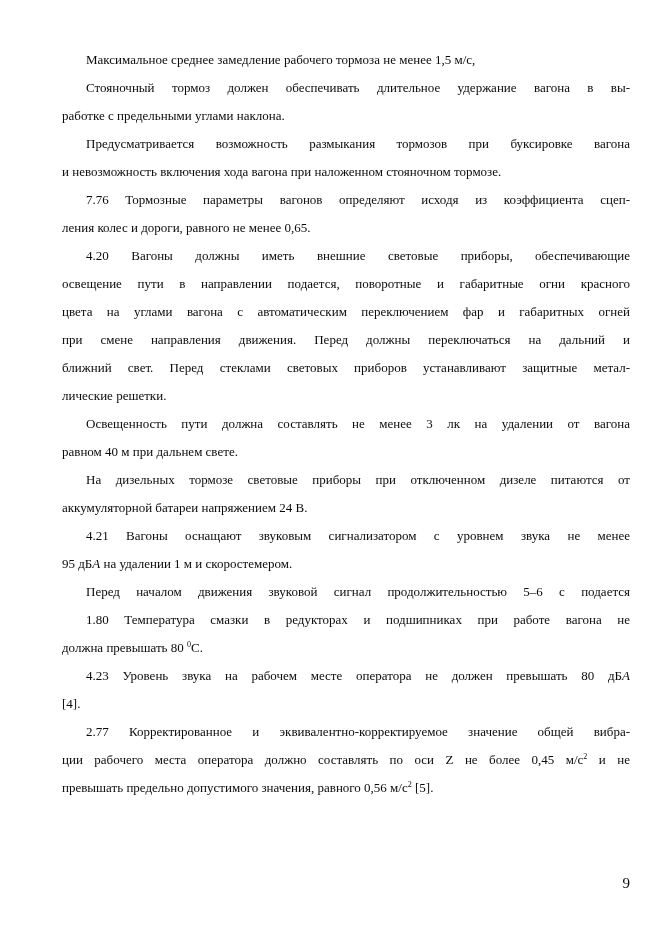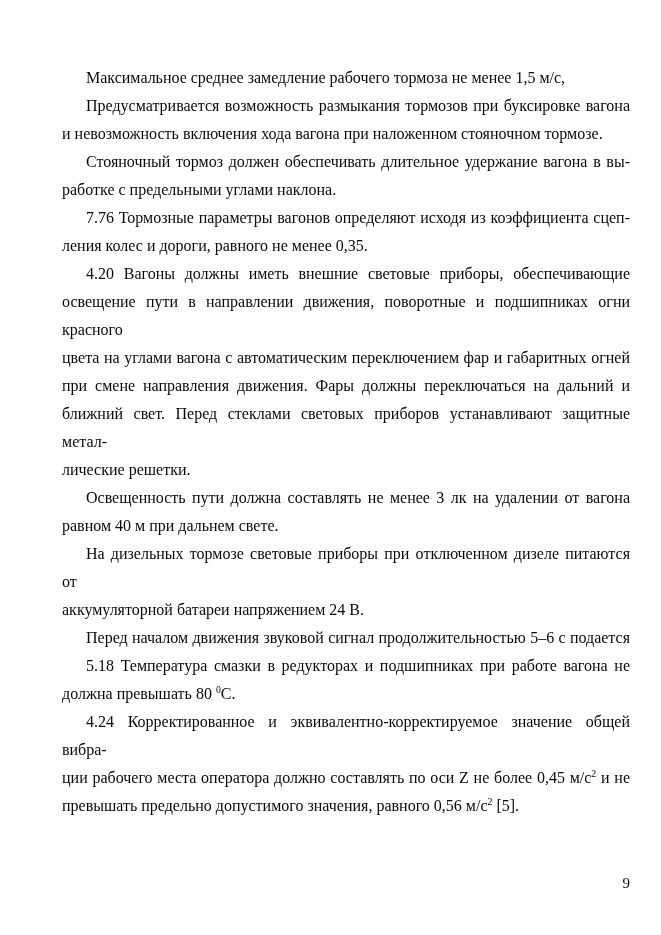--- a/index.html
+++ b/index.html
@@ -12,23 +12,23 @@
     position: relative;
     width: 661px;
     height: 935px;
     background: #ffffff;
     color: #000000;
     overflow: hidden;
   }
   .textblock {
     position: absolute;
     left: 62px;
-    top: 64px;
+    top: 46px;
     width: 568px;
-    font-size: 16px;
+    font-size: 13px;
     line-height: 28px;
     color: #0a0a0a;
   }
   .paragraph { margin: 0; padding: 0; }
   .line {
     white-space: normal;
     text-align: left;
   }
   .line.first { text-indent: 24px; }
   .line.just {
@@ -52,54 +52,62 @@
 </style>
 </head>
 <body>
 
 <div class="page">
   <div class="textblock">
       <div class="paragraph">
         <div class="line first">Максимальное среднее замедление рабочего тормоза не менее 1,5 м/с,</div>
       </div>
       <div class="paragraph">
+        <div class="line first just">Стояночный тормоз должен обеспечивать длительное удержание вагона в вы-</div>
+        <div class="line">работке с предельными углами наклона.</div>
+      </div>
+      <div class="paragraph">
         <div class="line first just">Предусматривается возможность размыкания тормозов при буксировке вагона</div>
         <div class="line">и невозможность включения хода вагона при наложенном стояночном тормозе.</div>
       </div>
       <div class="paragraph">
-        <div class="line first just">Стояночный тормоз должен обеспечивать длительное удержание вагона в вы-</div>
-        <div class="line">работке с предельными углами наклона.</div>
-      </div>
-      <div class="paragraph">
         <div class="line first just">7.76 Тормозные параметры вагонов определяют исходя из коэффициента сцеп-</div>
-        <div class="line">ления колес и дороги, равного не менее 0,35.</div>
+        <div class="line">ления колес и дороги, равного не менее 0,65.</div>
       </div>
       <div class="paragraph">
         <div class="line first just">4.20 Вагоны должны иметь внешние световые приборы, обеспечивающие</div>
-        <div class="line just">освещение пути в направлении движения, поворотные и подшипниках огни красного</div>
+        <div class="line just">освещение пути в направлении подается, поворотные и габаритные огни красного</div>
         <div class="line just">цвета на углами вагона с автоматическим переключением фар и габаритных огней</div>
-        <div class="line just">при смене направления движения. Фары должны переключаться на дальний и</div>
+        <div class="line just">при смене направления движения. Перед должны переключаться на дальний и</div>
         <div class="line just">ближний свет. Перед стеклами световых приборов устанавливают защитные метал-</div>
         <div class="line">лические решетки.</div>
       </div>
       <div class="paragraph">
         <div class="line first just">Освещенность пути должна составлять не менее 3 лк на удалении от вагона</div>
         <div class="line">равном 40 м при дальнем свете.</div>
       </div>
       <div class="paragraph">
         <div class="line first just">На дизельных тормозе световые приборы при отключенном дизеле питаются от</div>
         <div class="line">аккумуляторной батареи напряжением 24 В.</div>
       </div>
       <div class="paragraph">
+        <div class="line first just">4.21 Вагоны оснащают звуковым сигнализатором с уровнем звука не менее</div>
+        <div class="line">95 дБ<i>А</i> на удалении 1 м и скоростемером.</div>
+      </div>
+      <div class="paragraph">
         <div class="line first just">Перед началом движения звуковой сигнал продолжительностью 5–6 с подается</div>
       </div>
       <div class="paragraph">
-        <div class="line first just">5.18 Температура смазки в редукторах и подшипниках при работе вагона не</div>
+        <div class="line first just">1.80 Температура смазки в редукторах и подшипниках при работе вагона не</div>
         <div class="line">должна превышать 80 <sup>0</sup>С.</div>
       </div>
       <div class="paragraph">
-        <div class="line first just">4.24 Корректированное и эквивалентно-корректируемое значение общей вибра-</div>
+        <div class="line first just">4.23 Уровень звука на рабочем месте оператора не должен превышать 80 дБ<i>А</i></div>
+        <div class="line">[4].</div>
+      </div>
+      <div class="paragraph">
+        <div class="line first just">2.77 Корректированное и эквивалентно-корректируемое значение общей вибра-</div>
         <div class="line just">ции рабочего места оператора должно составлять по оси Z не более 0,45 м/с<sup>2</sup> и не</div>
         <div class="line">превышать предельно допустимого значения, равного 0,56 м/с<sup>2</sup> [5].</div>
       </div>
     </div>
   <div class="pagenum">9</div>
 </div>
 
 </body></html>

